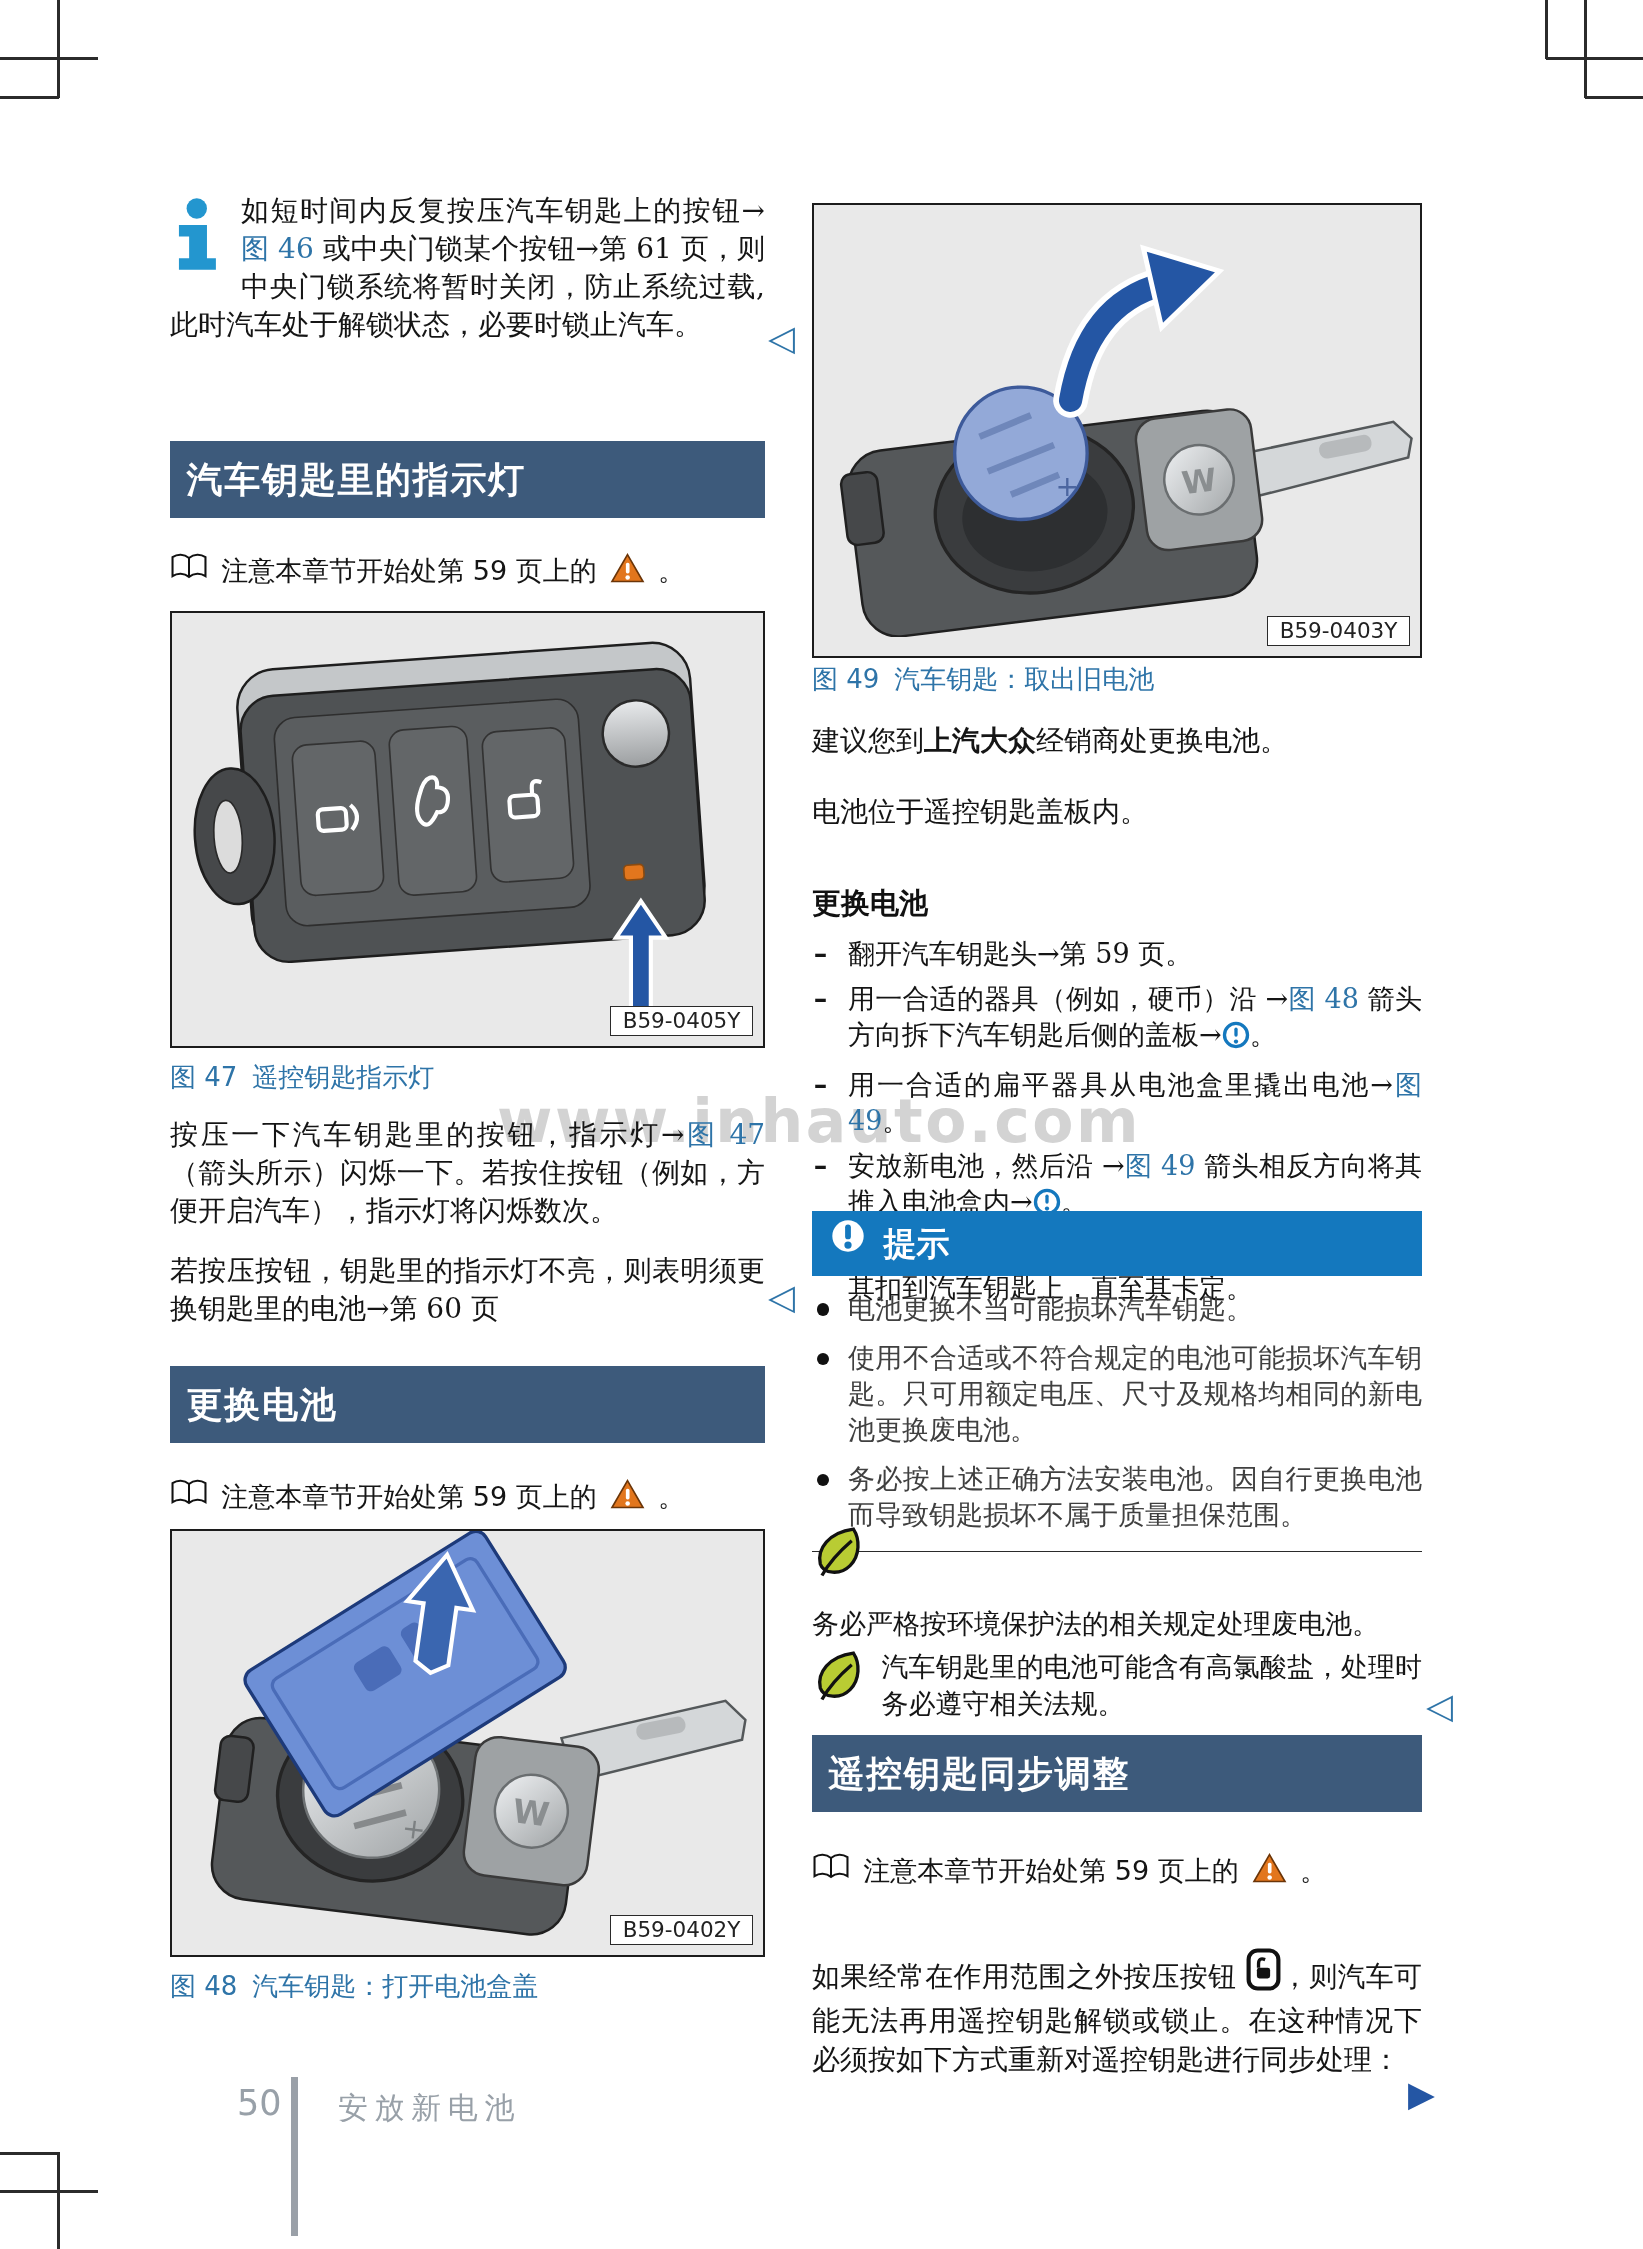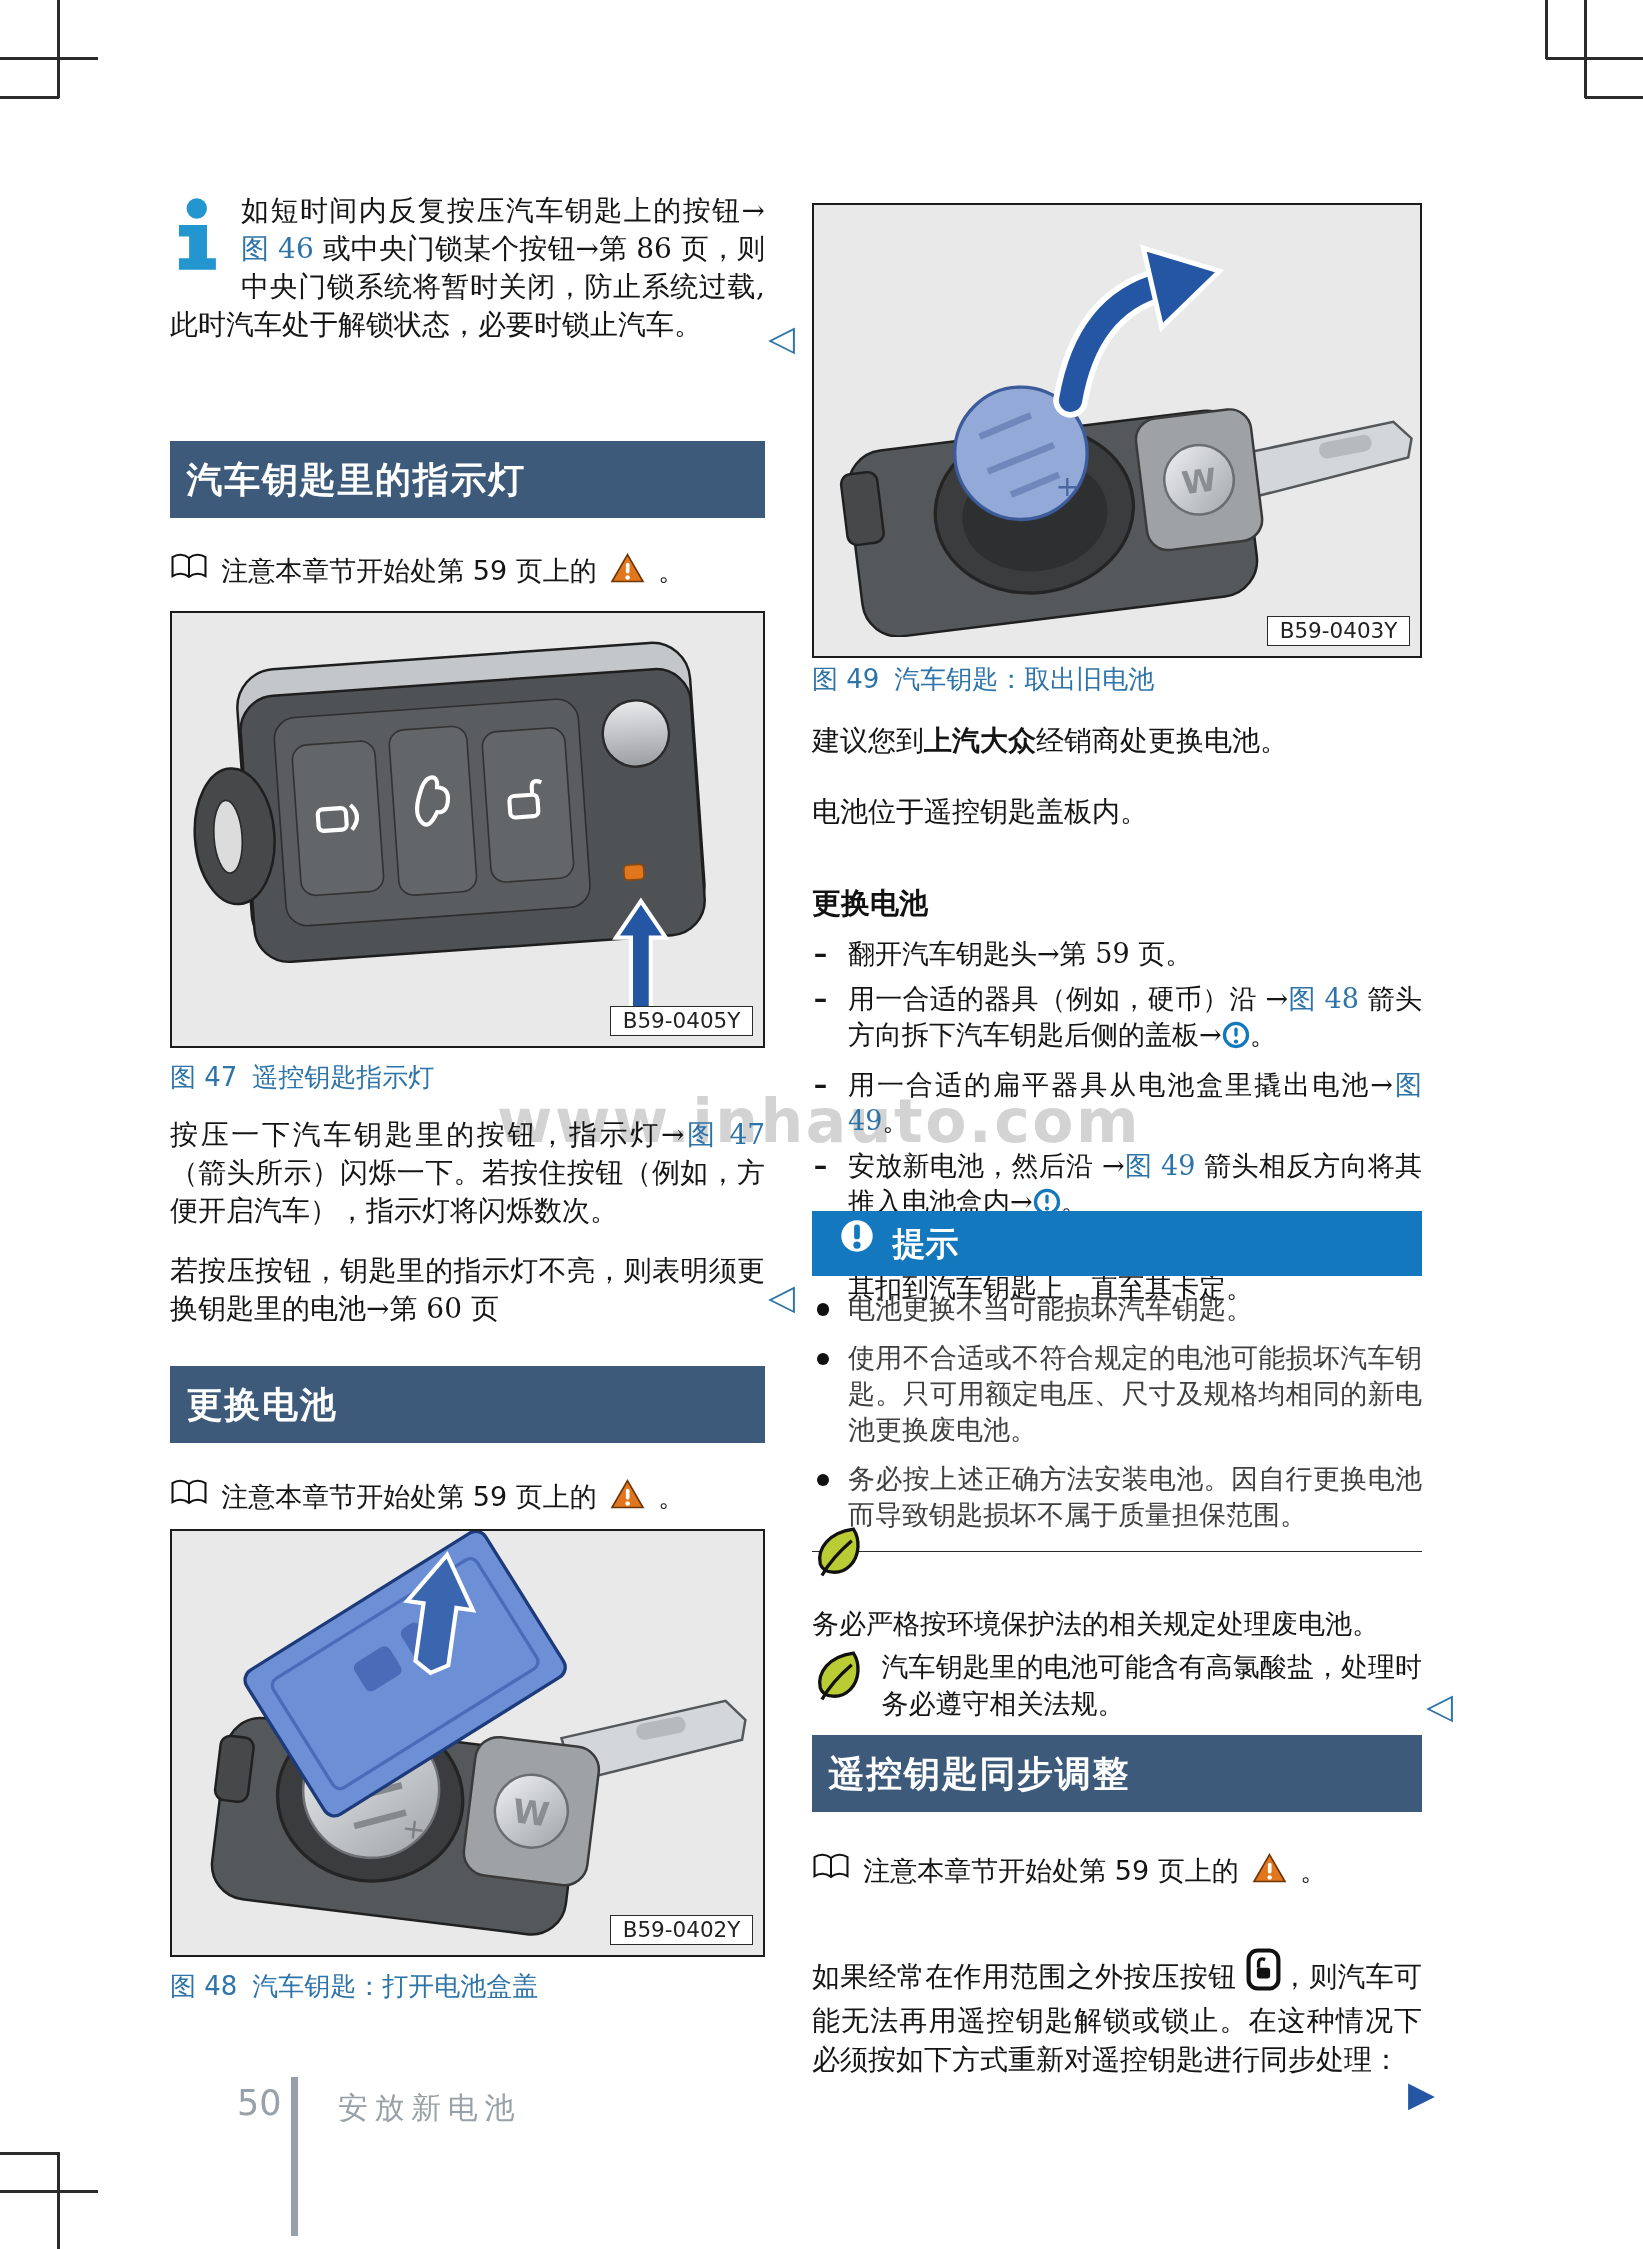--- a/index.html
+++ b/index.html
@@ -16,21 +16,21 @@
   .body-text{font-size:28px;line-height:38px;text-align:justify;color:#151515;}
   .link{color:var(--link,#2e74a8);}
   .caption{font-family:"DejaVu Sans","Liberation Sans",sans-serif;font-size:26px;color:var(--link,#2e74a8);}
   .caption .cnum{margin-right:15px;}
   .figure{position:absolute;background:var(--fig_bg,#e9e9e9);border:2.5px solid #1c1c1c;box-sizing:border-box;}
   .figlabel{position:absolute;right:10px;bottom:10px;background:#fff;border:1.7px solid #2a2a2a;color:#222;
             font-family:"DejaVu Sans","Liberation Sans",sans-serif;font-size:21.5px;padding:1.7px 11.6px;}
   .marker{position:absolute;color:var(--link,#2e74a8);font-size:35px;line-height:35px;
           font-family:"DejaVu Sans","Liberation Sans",sans-serif;}
   .tipbar{background:var(--tip_bg,#1478be);color:#fff;font-family:"DejaVu Sans","Liberation Sans",sans-serif;
-          font-weight:bold;font-size:33px;line-height:65px;display:flex;align-items:center;gap:16.6px;padding-left:26px;}
+          font-weight:bold;font-size:33px;line-height:65px;display:flex;align-items:center;gap:16.6px;padding-left:17px;}
   ul.tips{list-style:none;margin:15px 0 0 0;padding:0;font-size:27px;line-height:36px;text-align:justify;color:#404040;}
   ul.tips li{position:relative;padding-left:36px;margin-bottom:13.2px;}
   ul.tips li::before{content:"";position:absolute;left:5px;top:12.4px;width:12.4px;height:12.4px;border-radius:50%;background:#111;}
   ol.steps{list-style:none;margin:0;padding:0;font-size:27px;line-height:36px;text-align:justify;color:#151515;}
   ol.steps li{position:relative;padding-left:36px;margin-bottom:9px;}
   ol.steps li::before{content:"\2013";position:absolute;left:1.7px;top:0;font-weight:bold;}
   .tiprule{border:none;border-top:1.7px solid #2a2a2a;margin:18px 0 0 0;}
   .eco{position:absolute;display:flex;gap:16.6px;font-size:27px;line-height:37px;text-align:justify;color:#151515;}
   .subhead{font-family:"DejaVu Sans","Liberation Sans",sans-serif;font-weight:bold;font-size:29px;color:#111;}
   .bold-inline{font-family:"DejaVu Sans","Liberation Sans",sans-serif;font-weight:bold;}
@@ -59,21 +59,21 @@
 
   <div class="watermark">www.inhauto.com</div>
 
   <div class="abs body-text" style="left:170px;top:192px;width:595px;">
     <span class="inline-icon" style="float:left;margin:5px 20px 3.3px 0;">
       <svg width="51" height="79" viewBox="0 0 40 62">
         <circle cx="21" cy="9" r="8" fill="#2396cf"></circle>
         <path d="M7 22 h22 v26 h7 v9 H7 v-9 h8 V31 H7 z" fill="#2396cf"></path>
       </svg>
     </span>
-    <span>如短时间内反复按压汽车钥匙上的按钮→</span><span class="link">图 46</span><span> 或中央门锁某个按钮→第 86 页，则中央门锁系统将暂时关闭，防止系统过载,此时汽车处于解锁状态，必要时锁止汽车。</span>
+    <span>如短时间内反复按压汽车钥匙上的按钮→</span><span class="link">图 46</span><span> 或中央门锁某个按钮→第 61 页，则中央门锁系统将暂时关闭，防止系统过载,此时汽车处于解锁状态，必要时锁止汽车。</span>
   </div>
   <div class="marker" style="left:768px;top:321px;">◁</div>
 
   <div class="abs bar" style="left:170px;top:441px;width:595px;">
     <span>汽车钥匙里的指示灯</span>
   </div>
 
   <div class="abs note" style="left:170px;top:553px;">
     <span class="inline-icon">
       <svg width="38" height="28" viewBox="0 0 46 34">

